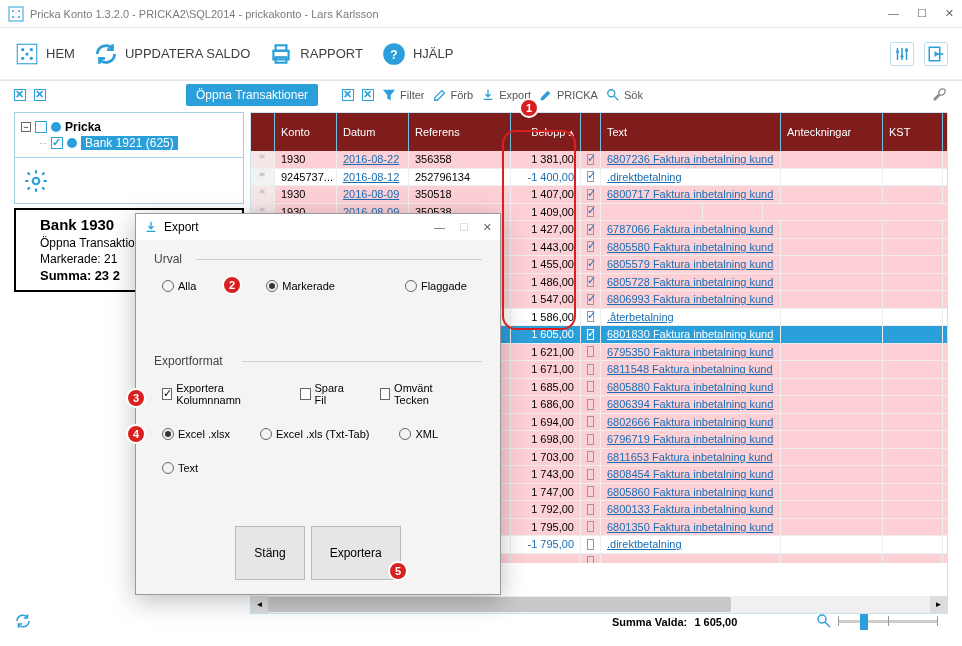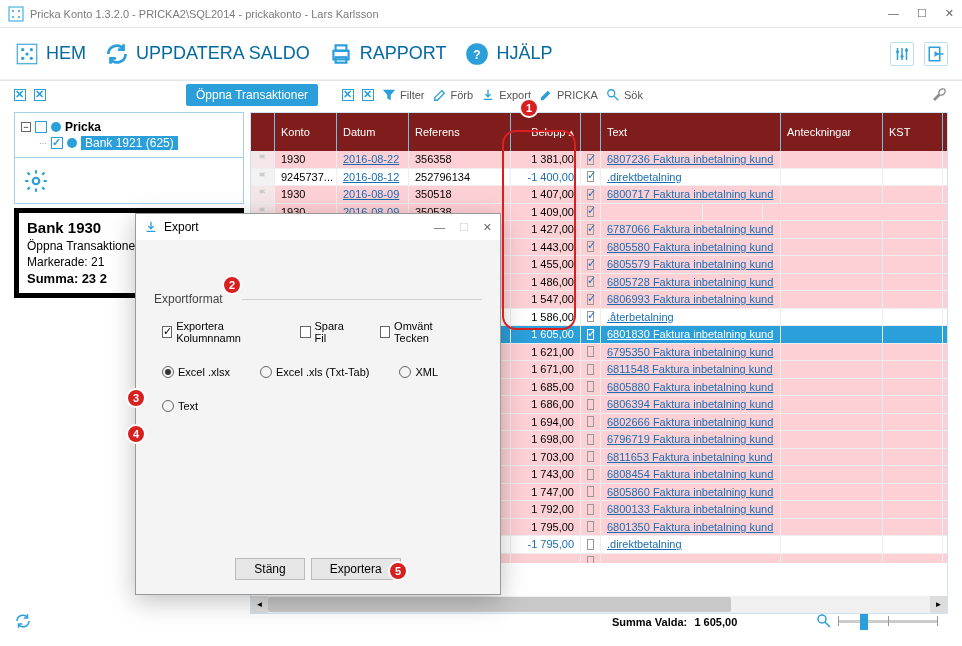--- a/index.html
+++ b/index.html
@@ -5,21 +5,21 @@
 *{box-sizing:border-box;margin:0;padding:0;font-family:'Segoe UI',Arial,sans-serif;font-size:11px}
 body{background:#fff;overflow:hidden;width:962px;height:646px;position:relative}
 .titlebar{height:28px;background:#fff;display:flex;align-items:center;padding:0 8px;color:#7a7a7a;border-bottom:1px solid #e6e6e6}
 .titlebar-icon{width:16px;height:16px;margin-right:6px;color:#2b9fd9}
 .titlebar-text{flex:1}
 .window-controls{display:flex;gap:18px;color:#666}
 .window-controls span{cursor:default}
 .toolbar{height:52px;display:flex;align-items:center;padding:4px 14px;gap:18px;border-bottom:1px solid #eee}
 .tb-btn{display:flex;align-items:center;gap:6px;color:#333;cursor:pointer}
 .tb-icon{width:26px;height:26px;color:#2b9fd9}
-.tb-label{font-size:18px;color:#0369a1}
+.tb-label{font-size:13px;color:#404040}
 .tb-spacer{flex:1}
 .tb-right{display:flex;gap:10px}
 .tb-right-icon{width:24px;height:24px;color:#2b9fd9;border:1px solid #bcdff0;border-radius:2px;padding:2px}
 .subbar{height:28px;display:flex;align-items:center;padding:0 14px;gap:8px;border-top:1px solid #e6e6e6}
 .chk{width:12px;height:12px;border:1px solid #2b9fd9;display:inline-block;position:relative;background:#fff}
 .chk.checked::after{content:"✕";position:absolute;top:-2px;left:0px;color:#2b9fd9;font-size:11px;font-weight:bold}
 .pill{background:#2b9fd9;color:#fff;padding:4px 10px;border-radius:2px;font-size:12px}
 .subbar-item{display:flex;align-items:center;gap:4px;color:#555;font-size:12px}
 .subbar-icon{width:14px;height:14px;color:#2b9fd9}
 .wrench{margin-left:auto;color:#888}
@@ -29,21 +29,21 @@
 .tree-row{display:flex;align-items:center;gap:4px;padding:1px 0}
 .tree-exp{width:10px;height:10px;border:1px solid #666;display:flex;align-items:center;justify-content:center;font-size:9px;line-height:1}
 .tree-dots{color:#999;font-size:8px}
 .tree-chk{width:12px;height:12px;border:1px solid #2b9fd9;position:relative}
 .tree-chk.checked::after{content:"✓";position:absolute;top:-2px;left:0;color:#2b9fd9;font-weight:bold}
 .tree-circle{width:10px;height:10px;border-radius:50%;background:#2b9fd9}
 .tree-label{font-size:12px}
 .tree-row.sel .tree-label{background:#2b9fd9;color:#fff;padding:0 4px}
 .gear-box{height:46px;border-top:1px solid #a6d0e6;display:flex;align-items:center;padding-left:8px}
 .gear-box svg{width:26px;height:26px;color:#2b9fd9}
-.info-box{border:5px solid #000000;margin:0 0 4px 14px;padding:6px 8px;width:230px}
+.info-box{border:2px solid #000000;margin:0 0 4px 14px;padding:6px 24px;width:230px}
 .info-title{font-size:15px;font-weight:bold;margin-bottom:2px}
 .info-row{font-size:12px;padding:1px 0}
 .info-sum{font-weight:bold;font-size:13px}
 .grid-area{flex:1;margin:4px 14px 4px 6px;display:flex;flex-direction:column;border:1px solid #cce4f2}
 .grid{flex:1;overflow:hidden;position:relative}
 .grid-header{display:flex;background:#7f1d1d;color:#fff;height:38px;align-items:flex-end}
 .col{padding:0 6px;border-right:1px solid #6fc0e3;height:100%;display:flex;align-items:center;overflow:hidden;white-space:nowrap}
 .c-marker{width:24px}
 .c-konto{width:62px}
 .c-datum{width:72px}
@@ -94,21 +94,21 @@
 .fs-label{font-size:12px;color:#444;margin-bottom:10px;position:relative}
 .fs-label::after{content:"";position:absolute;left:42px;right:0;top:7px;height:1px;background:#d0d0d0}
 .fs-label.long::after{left:88px}
 .radio-row{display:flex;gap:12px;padding:4px 8px;align-items:center}
 .radio{width:12px;height:12px;border:1px solid #666;border-radius:50%;display:inline-block;position:relative;margin-right:4px}
 .radio.sel::after{content:"";position:absolute;width:6px;height:6px;background:#333;border-radius:50%;top:2px;left:2px}
 .cbx{width:12px;height:12px;border:1px solid #666;display:inline-block;position:relative;margin-right:4px;background:#fff}
 .cbx.sel::after{content:"✓";position:absolute;top:-2px;left:0;font-size:11px}
 .opt{display:flex;align-items:center;font-size:12px;margin-right:18px}
 .dlg-buttons{position:absolute;bottom:14px;left:0;right:0;display:flex;justify-content:center;gap:6px}
-.dlg-btn{background:#e6e6e6;border:1px solid #bbb;padding:3px 18px;font-size:12px;cursor:pointer}
+.dlg-btn{background:#e6e6e6;border:1px solid #bbb;padding:19px 18px;font-size:12px;cursor:pointer}
 
 .badge{position:absolute;width:20px;height:20px;background:#d82020;color:#fff;border-radius:50%;display:flex;align-items:center;justify-content:center;font-size:11px;font-weight:bold;z-index:100;border:2px solid #fff}
 .ring{position:absolute;border:2px solid #d82020;border-radius:14px;z-index:50;pointer-events:none}
 </style>
 </head>
 <body>
 
 <div class="titlebar">
   <svg class="titlebar-icon" viewBox="0 0 16 16">
       <rect x="1" y="1" width="14" height="14" fill="none" stroke="currentColor"></rect>
@@ -736,20 +736,37 @@
         <path d="M8 2v8M5 7l3 3 3-3M3 13h10" fill="none" stroke="currentColor" stroke-width="1.5"></path>
       </svg>
     <span class="dlg-title-text">Export</span>
     <div class="dlg-controls">
       <span>—</span>
       <span style="color:#ccc">☐</span>
       <span>✕</span>
     </div>
   </div>
   <div class="dlg-body">
+    <div class="fieldset">
+      <div class="fs-label">Urval</div>
+      <div class="radio-row">
+        <label class="opt">
+            <span class="radio"></span>
+            <span>Alla</span>
+          </label>
+        <label class="opt" style="margin-left:40px">
+            <span class="radio sel"></span>
+            <span>Markerade</span>
+          </label>
+        <label class="opt" style="margin-left:40px">
+            <span class="radio"></span>
+            <span>Flaggade</span>
+          </label>
+      </div>
+    </div>
     <div style="height:40px"></div>
     <div class="fieldset">
       <div class="fs-label long">Exportformat</div>
       <div class="radio-row">
         <label class="opt">
             <span class="cbx sel"></span>
             <span>Exportera Kolumnnamn</span>
           </label>
         <label class="opt">
             <span class="cbx"></span>

